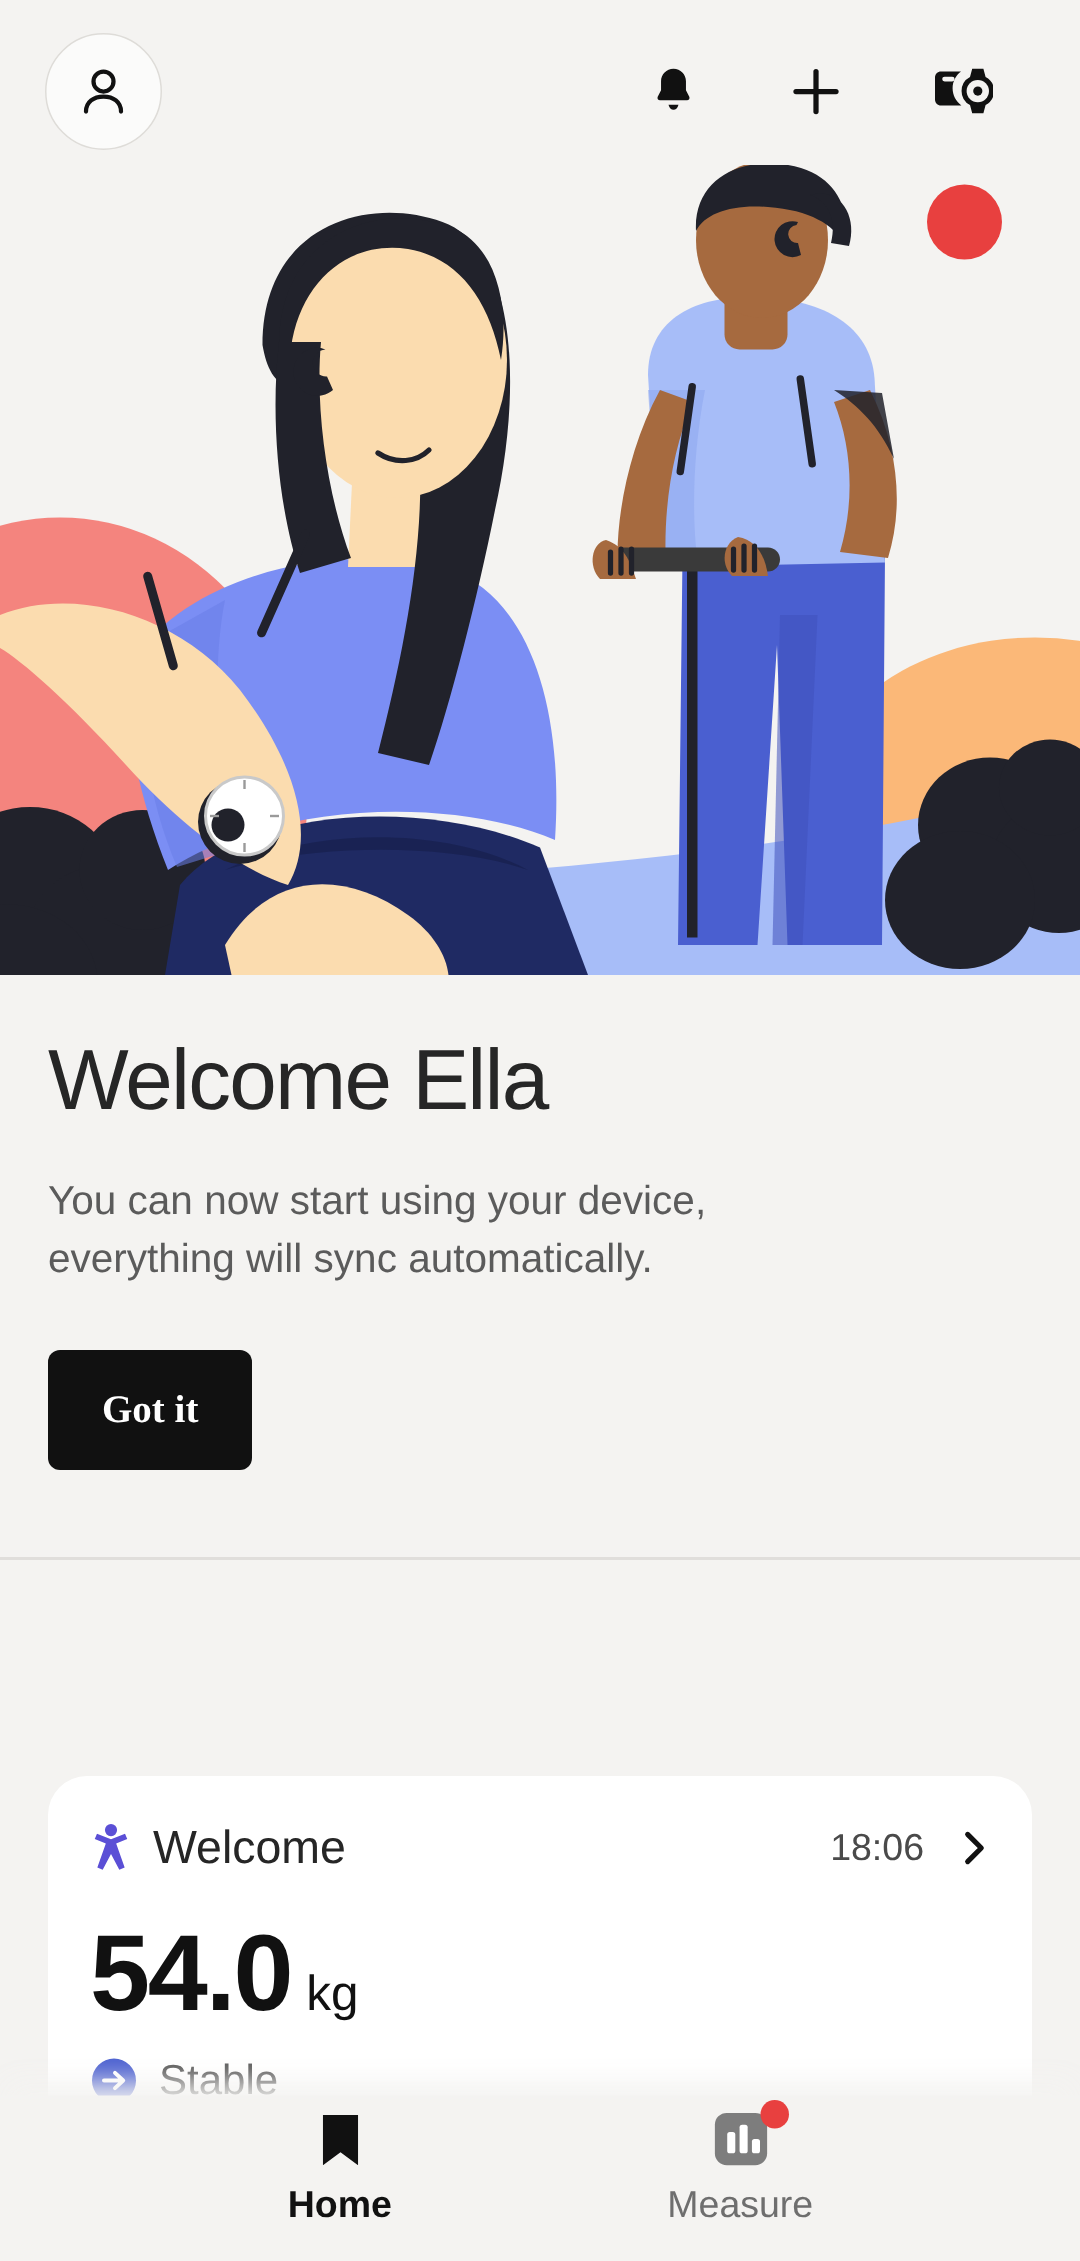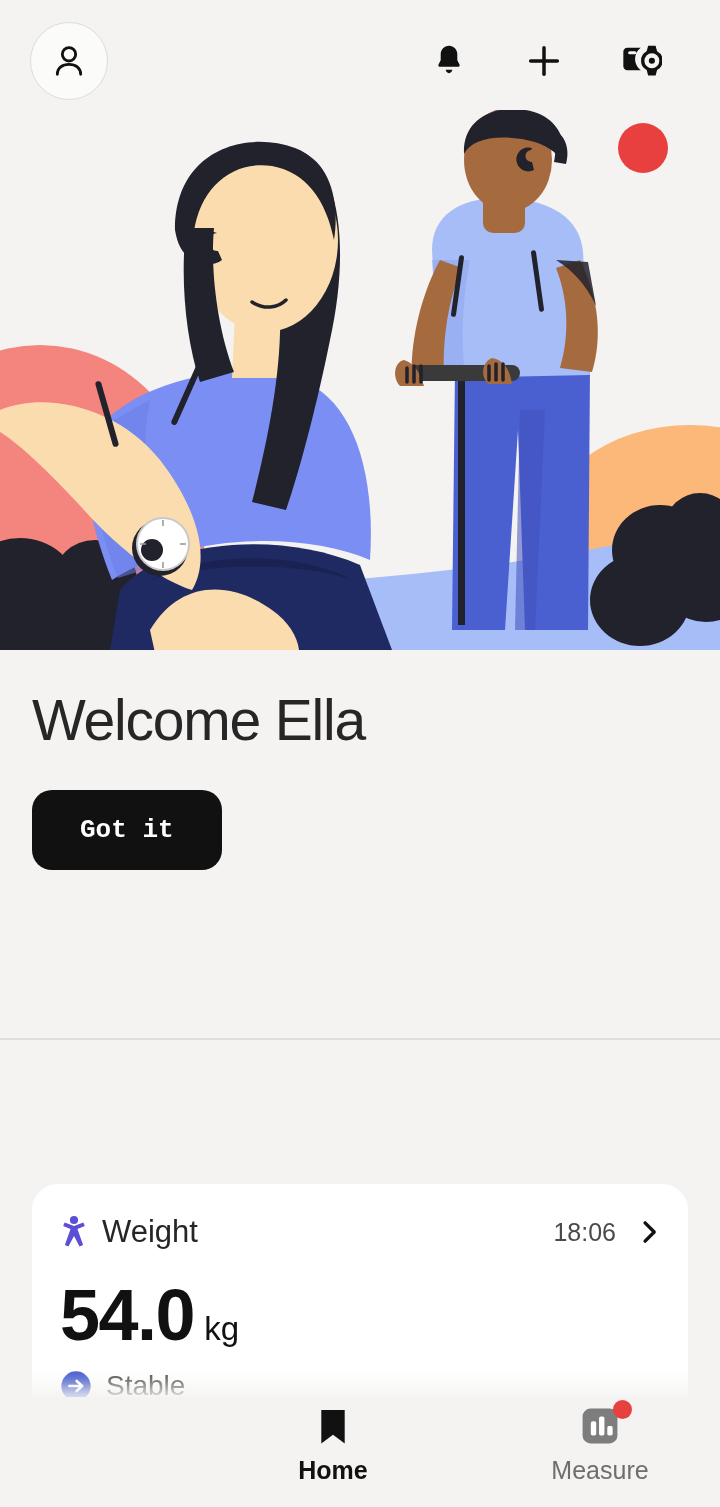--- a/index.html
+++ b/index.html
@@ -39,24 +39,24 @@
     font-size:57px; font-weight:normal; color:#262626;
     letter-spacing:-1.2px; line-height:1.0;
   }
   .welcome p {
     margin-top:32px; font-size:27px; line-height:1.45;
     color:#5b5b5b; max-width:560px;
   }
   .gotit {
     margin-top:41px; display:inline-block;
     background:#111111; color:#ffffff;
-    border:none; border-radius:20px;
+    border:none; border-radius:8px;
     font-size:26px; font-weight:bold;
-    padding:25px 48px; cursor:pointer;
-    font-family:Liberation Mono, monospace;
+    padding:25px 36px; cursor:pointer;
+    font-family:Liberation Serif, serif;
   }
 
   .divider {
     position:absolute; top:1038px; left:0; width:720px; height:2px;
     background:#e0dedb;
   }
 
   
   .latest-title {
     position:absolute; top:1108px; left:32px;
@@ -89,21 +89,21 @@
   }
   .card-trend {
     margin-top:14px; display:flex; align-items:center; gap:14px;
   }
   .card-trend .txt { font-size:28px; color:#555555; }
 
   
   .bottomnav {
     position:absolute; bottom:0; left:0; width:720px; height:110px;
     background:#f4f3f1;
-    display:flex; align-items:flex-start; justify-content:flex-end;
+    display:flex; align-items:flex-start; justify-content:center;
     padding-top:8px;
     box-shadow:0 -14px 18px -4px rgba(244,243,241,0.97);
     gap:27px;
   }
   .navitem {
     width:240px; display:flex; flex-direction:column;
     align-items:center; gap:9px; cursor:pointer;
   }
   .navicon { position:relative; height:42px; display:flex; align-items:center; }
   .navlabel { font-size:25px; color:#6e6e6e; }
@@ -259,34 +259,35 @@
           <path d="M19.6 1.6h5.6l1.1 4.1a8 8 0 0 1 0 14.1l-1.1 4.1h-5.6l-1.1-4.1a8 8 0 0 1 0-14.1l1.1-4.1z"></path>
           <circle cx="22.4" cy="12.8" r="5.6" fill="#f4f3f1"></circle>
           <circle cx="22.4" cy="12.8" r="2.3" fill="#111"></circle>
         </svg>
       </span>
     </div>
   </div>
 
   <div class="welcome">
     <h1>Welcome Ella</h1>
+    <p>You can now start using your device, everything will sync automatically.</p>
     <button class="gotit">Got it</button>
   </div>
 
   <div class="divider"></div>
 
 
   <div class="card">
     <div class="card-row1">
       <div class="card-label">
         <svg width="28" height="32" viewBox="0 0 22 26" fill="#5b4fd6">
           <circle cx="11" cy="3.3" r="3.3"></circle>
           <path d="M11 8.2 3.4 5.3 2.2 8.1l6 2.5-4.6 13 2.9 1.2 4.5-8.6 4.5 8.6 2.9-1.2-4.6-13 6-2.5-1.2-2.8z"></path>
         </svg>
-        <span>Weight</span>
+        <span>Welcome</span>
       </div>
       <div class="card-right">
         <span class="card-time">18:06</span>
         <svg width="22" height="26" viewBox="0 0 12 20" fill="none" stroke="#111" stroke-width="2.6" stroke-linecap="round" stroke-linejoin="round">
           <polyline points="3,3 10,10 3,17"></polyline>
         </svg>
       </div>
     </div>
 
     <div class="card-value">

